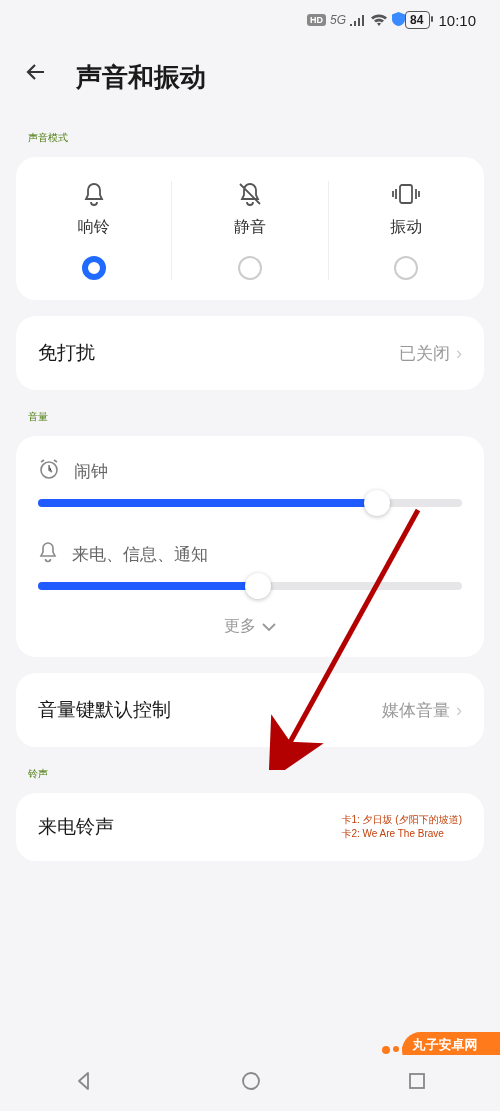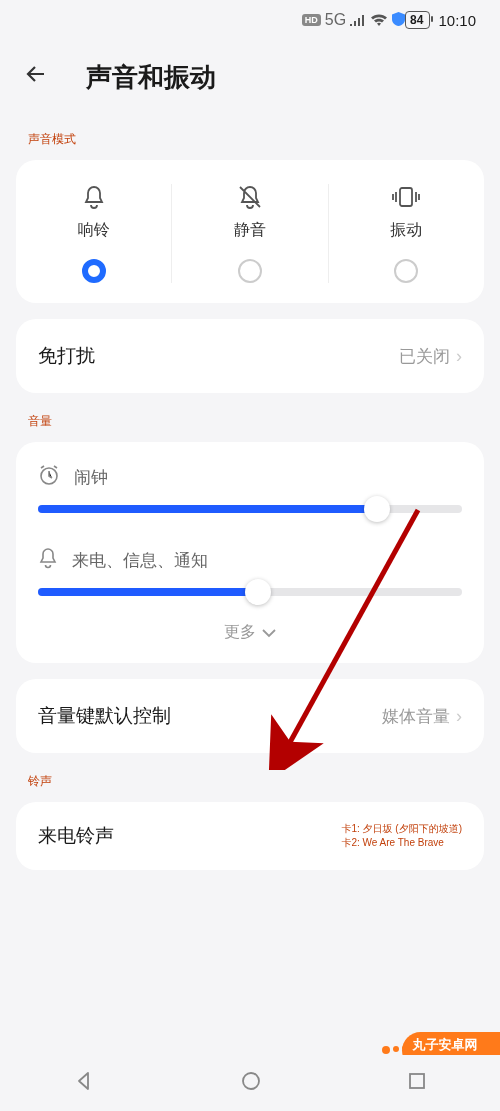--- a/index.html
+++ b/index.html
@@ -24,42 +24,41 @@
     .status-left { display: flex; align-items: center; gap: 4px; margin-left: 100px;}
     .status-right { display: flex; align-items: center; gap: 8px; }
     .hd-badge {
       background: #888;
       color: #fff;
       font-size: 9px;
       padding: 1px 3px;
       border-radius: 3px;
       font-weight: 700;
     }
-    .fiveg { font-size: 16px; color: #666; }
+    .fiveg { font-size: 12px; color: #666; font-style: italic; }
     .signal, .wifi { color: #555; }
     .shield { color: #2d7bff; }
     .battery-box {
       border: 1.5px solid #555;
       border-radius: 4px;
       padding: 1px 6px 1px 4px;
       font-size: 12px;
       position: relative;
       font-weight: 600;
     }
     .battery-box::after { content:""; position:absolute; right:-4px; top:4px; width:2px; height:6px; background:#555; border-radius:1px;}
     .header {
       display: flex;
-      align-items: center;
       padding: 20px 24px 16px;
-      gap: 38px;
+      gap: 28px;
     }
     .back-arrow { font-size: 26px; color: #333; font-weight: 300; }
     .header-title { font-size: 26px; font-weight: 600; }
 
-    .section-label { font-size: 12px; color: #c2410c; padding: 20px 28px 12px; }
+    .section-label { font-size: 10px; color: #4d7c0f; padding: 20px 28px 12px; }
 
     .card {
       background: #fff;
       border-radius: 20px;
       margin: 0 16px;
     }
     .modes { display: flex; padding: 24px 0 20px; }
     .mode {
       flex: 1;
       display: flex;

